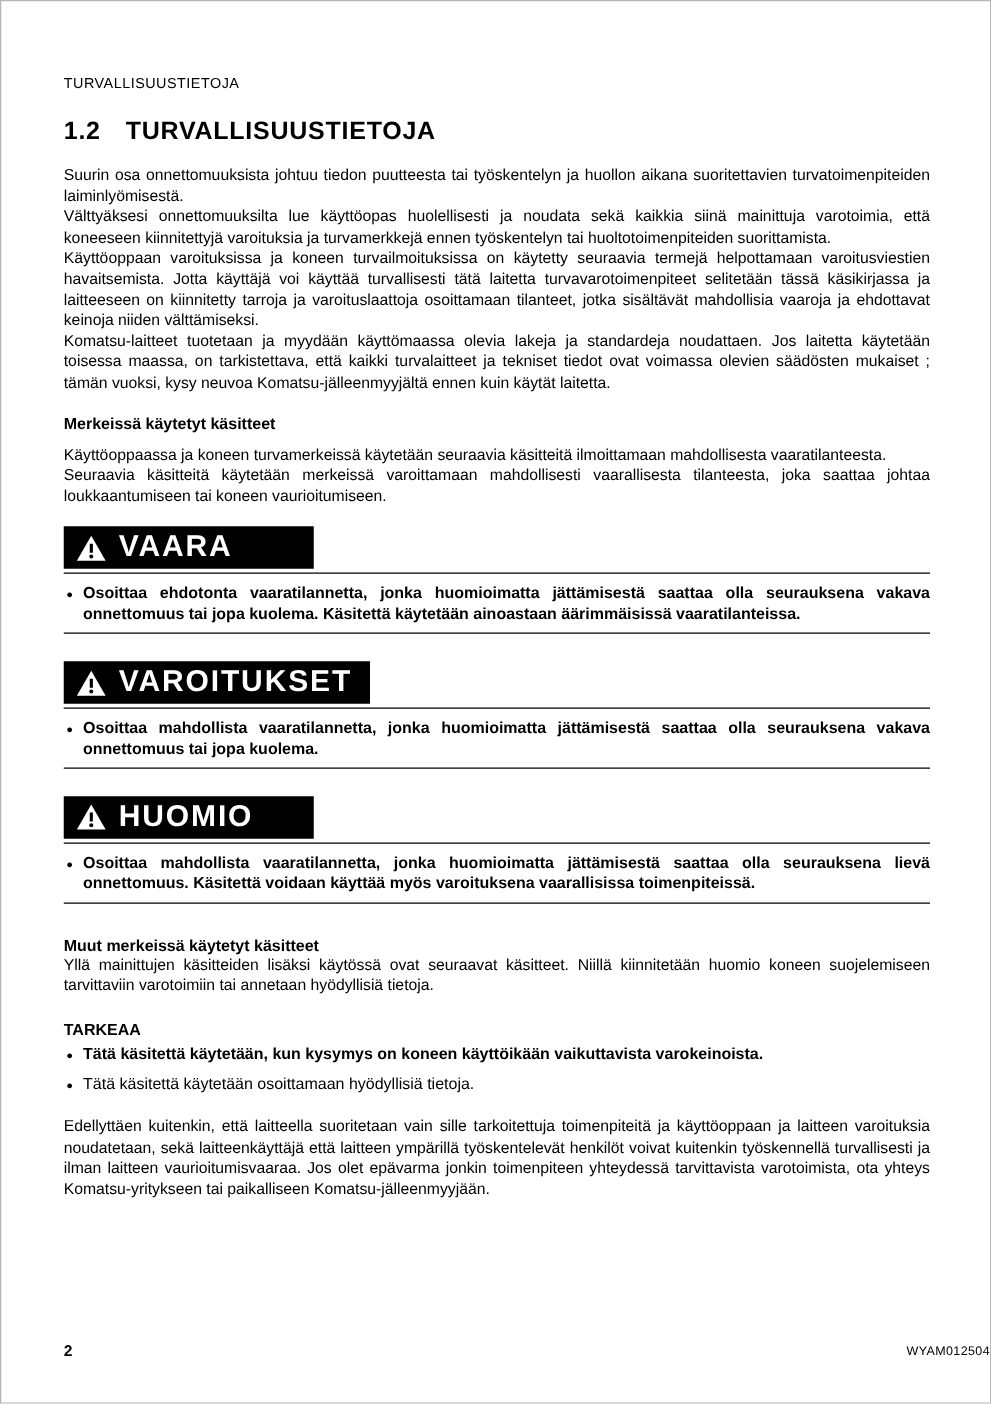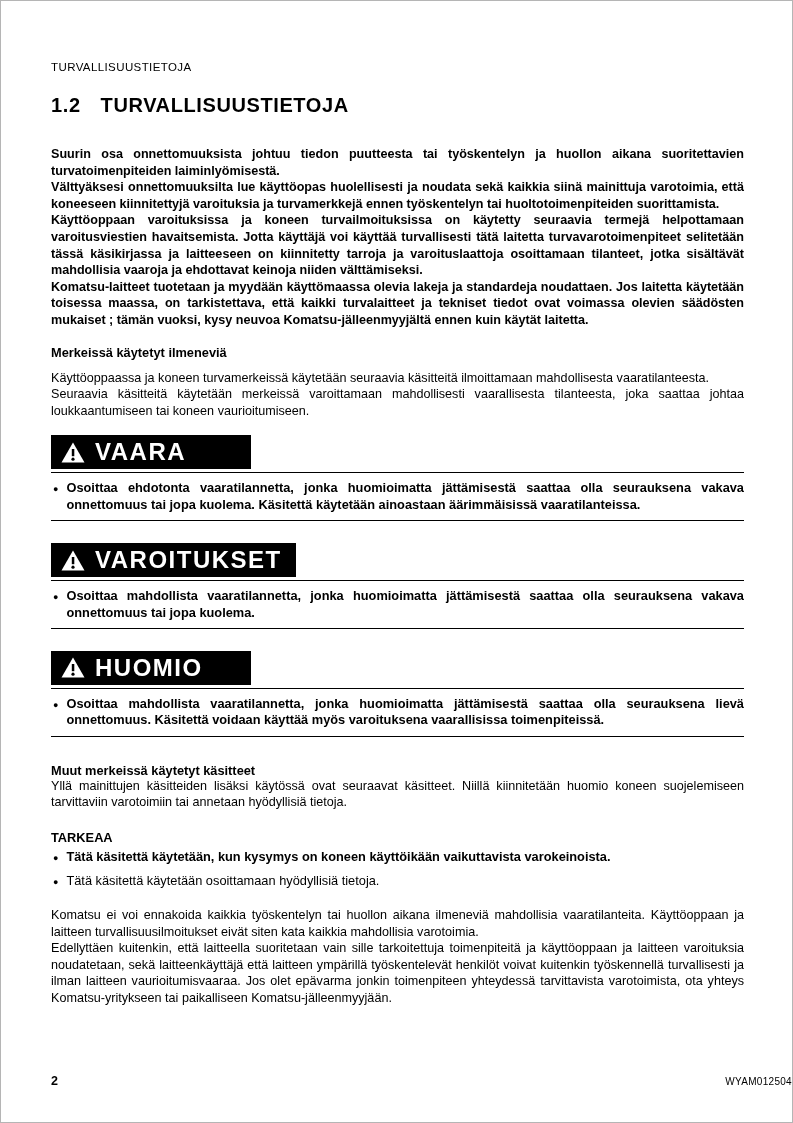--- a/index.html
+++ b/index.html
@@ -34,21 +34,21 @@
     text-align: right;
   }
   .doc-title .num { margin-right: 20px; }
 
   p.body {
     margin: 0;
     font-size: 12.6px;
     line-height: 16.6px;
     text-align: justify;
   }
-  .intro { margin-top: 29px; font-weight: bold; }
+  .intro { margin-top: 15px; }
   .subheading {
     margin-top: 16px;
     font-size: 12.8px;
     font-weight: bold;
   }
   .sym-paragraphs { margin-top: 10px; }
 
   .warning-block { margin-top: 16px; }
   .warning-block + .warning-block { margin-top: 22px; }
   .banner {
@@ -143,21 +143,21 @@
       <span>TURVALLISUUSTIETOJA</span>
     </h1>
 
     <div class="intro">
       <p class="body">Suurin osa onnettomuuksista johtuu tiedon puutteesta tai työskentelyn ja huollon aikana suoritettavien turvatoimenpiteiden laiminlyömisestä.</p>
       <p class="body">Välttyäksesi onnettomuuksilta lue käyttöopas huolellisesti ja noudata sekä kaikkia siinä mainittuja varotoimia, että koneeseen kiinnitettyjä varoituksia ja turvamerkkejä ennen työskentelyn tai huoltotoimenpiteiden suorittamista.</p>
       <p class="body">Käyttöoppaan varoituksissa ja koneen turvailmoituksissa on käytetty seuraavia termejä helpottamaan varoitusviestien havaitsemista. Jotta käyttäjä voi käyttää turvallisesti tätä laitetta turvavarotoimenpiteet selitetään tässä käsikirjassa ja laitteeseen on kiinnitetty tarroja ja varoituslaattoja osoittamaan tilanteet, jotka sisältävät mahdollisia vaaroja ja ehdottavat keinoja niiden välttämiseksi.</p>
       <p class="body">Komatsu-laitteet tuotetaan ja myydään käyttömaassa olevia lakeja ja standardeja noudattaen. Jos laitetta käytetään toisessa maassa, on tarkistettava, että kaikki turvalaitteet ja tekniset tiedot ovat voimassa olevien säädösten mukaiset ; tämän vuoksi, kysy neuvoa Komatsu-jälleenmyyjältä ennen kuin käytät laitetta.</p>
     </div>
 
-    <div class="subheading">Merkeissä käytetyt ilmeneviä</div>
+    <div class="subheading">Merkeissä käytetyt käsitteet</div>
 
     <div class="sym-paragraphs">
       <p class="body">Käyttöoppaassa ja koneen turvamerkeissä käytetään seuraavia käsitteitä ilmoittamaan mahdollisesta vaaratilanteesta.</p>
       <p class="body">Seuraavia käsitteitä käytetään merkeissä varoittamaan mahdollisesti vaarallisesta tilanteesta, joka saattaa johtaa loukkaantumiseen tai koneen vaurioitumiseen.</p>
     </div>
 
     <div class="warning-block">
       <div class="banner">
         <span class="tri-icon">
           <svg width="24" height="21" viewBox="0 0 24 21" aria-hidden="true">
@@ -223,21 +223,20 @@
       <span class="bullet">●</span>
       <span class="bullet-text bold">Tätä käsitettä käytetään, kun kysymys on koneen käyttöikään vaikuttavista varokeinoista.</span>
     </div>
 
     <div class="bullet-row mini-bullet">
       <span class="bullet">●</span>
       <span class="bullet-text">Tätä käsitettä käytetään osoittamaan hyödyllisiä tietoja.</span>
     </div>
 
     <div class="closing">
-      <p class="body">Komatsu ei voi ennakoida kaikkia työskentelyn tai huollon aikana ilmeneviä mahdollisia vaaratilanteita. Käyttöoppaan ja laitteen turvallisuusilmoitukset eivät siten kata kaikkia mahdollisia varotoimia.</p>
       <p class="body">Edellyttäen kuitenkin, että laitteella suoritetaan vain sille tarkoitettuja toimenpiteitä ja käyttöoppaan ja laitteen varoituksia noudatetaan, sekä laitteenkäyttäjä että laitteen ympärillä työskentelevät henkilöt voivat kuitenkin työskennellä turvallisesti ja ilman laitteen vaurioitumisvaaraa. Jos olet epävarma jonkin toimenpiteen yhteydessä tarvittavista varotoimista, ota yhteys Komatsu-yritykseen tai paikalliseen Komatsu-jälleenmyyjään.</p>
     </div>
 
   </div>
 
   <div class="footer-page">2</div>
   <div class="footer-code">WYAM012504</div>
 
 </div>
 

